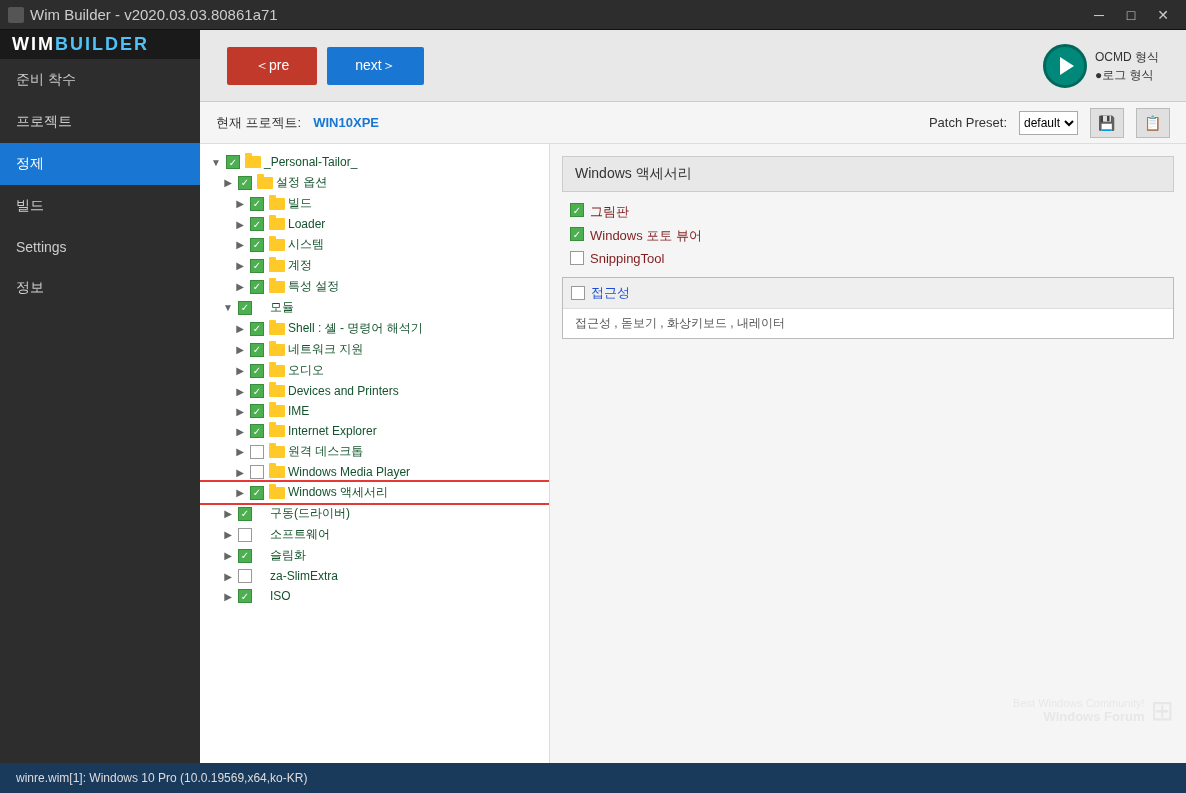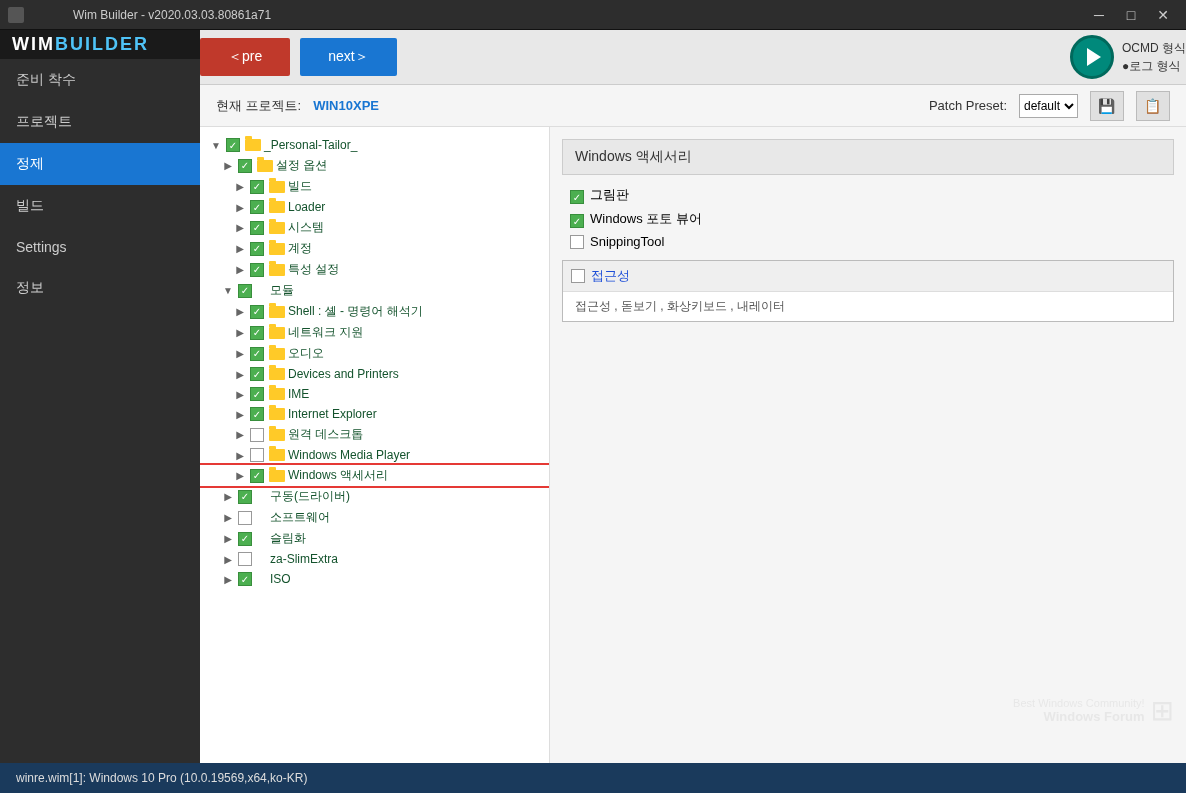--- a/index.html
+++ b/index.html
@@ -8,21 +8,21 @@
     
     .titlebar {
       height: 30px;
       background: #2d2d2d;
       display: flex;
       align-items: center;
       padding: 0 8px;
       border-bottom: 1px solid #111;
     }
     .titlebar-icon { width: 16px; height: 16px; background: #555; border-radius: 2px; margin-right: 6px; }
-    .titlebar-title { font-size: 12px; color: #ccc; flex: 1; margin-left: 43px; }
+    .titlebar-title { font-size: 15px; color: #ccc; flex: 1; }
     .titlebar-controls { display: flex; gap: 2px; }
     .titlebar-btn { width: 30px; height: 20px; background: transparent; border: none; color: #ccc; font-size: 14px; cursor: pointer; display: flex; align-items: center; justify-content: center; }
 
     
     .main-layout { display: flex; height: calc(793px - 30px - 30px); }
 
     
     .sidebar {
       width: 200px;
       background: #2d2d2d;
@@ -52,25 +52,25 @@
     
     .content {
       flex: 1;
       background: #f0f0f0;
       display: flex;
       flex-direction: column;
     }
 
     
     .toolbar {
-      height: 55px;
+      height: 72px;
       background: #e8e8e8;
       display: flex;
       align-items: center;
-      padding: 0 0;
+      padding: 0 27px;
       gap: 10px;
       border-bottom: 1px solid #ccc;
     }
     .btn-pre {
       background: #c0392b;
       color: #fff;
       border: none;
       padding: 10px 28px;
       font-size: 14px;
       cursor: pointer;
@@ -226,25 +226,25 @@
     .panel-title {
       font-size: 14px;
       color: #333;
       background: #e8e8e8;
       padding: 8px 12px;
       border: 1px solid #ccc;
       margin-bottom: 8px;
     }
     .panel-item {
       display: flex;
-      align-items: flex-end;
+      align-items: flex-start;
       gap: 6px;
       padding: 3px 8px;
       font-size: 13px;
-      color: #000000;
+      color: #7f1d1d;
     }
     .panel-checkbox {
       width: 14px;
       height: 14px;
       border: 1px solid #999;
       display: inline-flex;
       align-items: center;
       justify-content: center;
       background: #fff;
       flex-shrink: 0;

